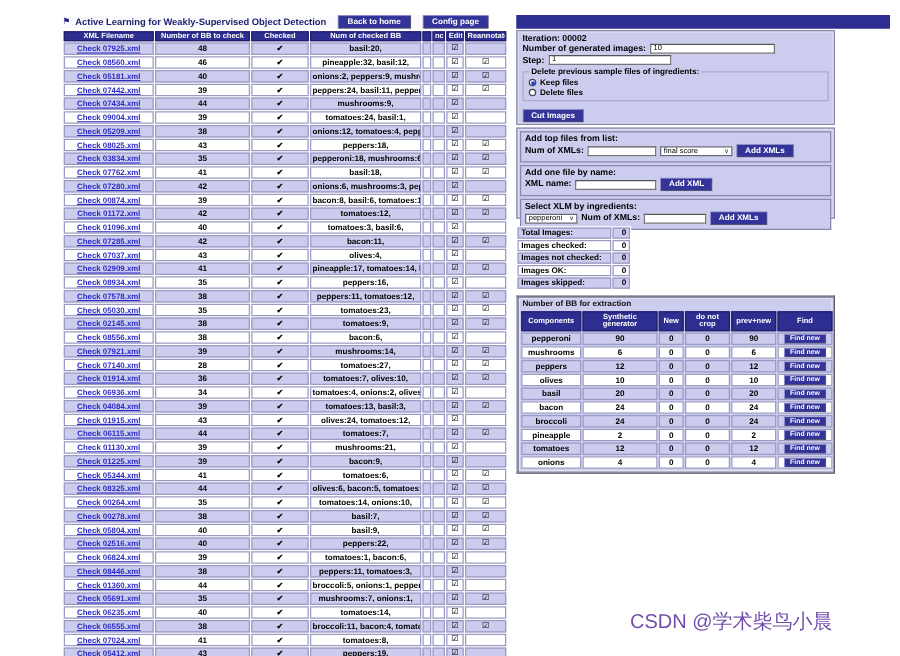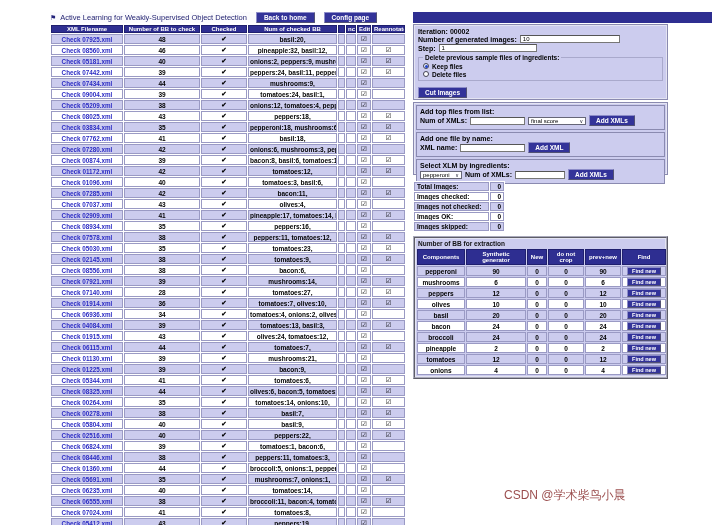--- a/index.html
+++ b/index.html
@@ -3,21 +3,21 @@
 <meta charset="utf-8">
 <style>
   * { margin:0; padding:0; box-sizing:border-box; }
   body { font-family:"Liberation Sans", sans-serif; background:#fff; }
   .page { position:relative; width:720px; height:525px; background:#fff; overflow:hidden; }
   .app { position:absolute; left:50px; top:12px; width:670px; height:468px; }
 
   
   .titlebar { position:absolute; left:0; top:0; width:300px; height:11px; display:flex; align-items:center; gap:4px; background:#fbfbfd; }
   .app-icon { color:#22227a; font-size:7px; line-height:7px; }
-  .app-title { font-size:7.5px; font-weight:normal; color:#1d1d6e; white-space:nowrap; }
+  .app-title { font-size:7.5px; font-weight:bold; color:#1d1d6e; white-space:nowrap; }
   .tb-btn { background:#333399; color:#fff; font-size:6.5px; font-weight:bold; border:1px outset #8c8cc8; padding:1px 7px; margin-left:5px; white-space:nowrap; cursor:pointer; border-radius:1px; }
   .top-strip { position:absolute; left:363px; top:0; width:299px; height:11px; background:#2e2e91; }
 
   
   .left-table-wrap { position:absolute; left:0; top:12px; width:356px; }
   table.xmltab { border-collapse:separate; border-spacing:1px; background:#fff; table-layout:fixed; width:356px; }
   table.xmltab th { background:#2e2e91; color:#fff; font-size:6px; font-weight:bold; height:7px; border:1px solid #1f1f6e; overflow:hidden; white-space:nowrap; padding:0 1px; }
   table.xmltab td { height:6px; font-size:6.5px; border:1px solid #9a9ac4; overflow:hidden; white-space:nowrap; padding:0 1px; text-align:center; color:#000; }
   tr.odd td { background:#ccccee; }
   tr.even td { background:#ffffff; }
@@ -60,21 +60,21 @@
   .p-ext { top:224px; padding:1px; background:#ccccee; border:2px ridge #aab; }
   .ext-title { font-size:6.5px; font-weight:bold; color:#111; padding:1px 2px; }
   table.exttab { border-collapse:separate; border-spacing:1px; table-layout:fixed; width:100%; }
   table.exttab th { background:#2e2e91; color:#fff; font-size:6px; font-weight:bold; border:1px solid #1f1f6e; padding:1px; height:14px; }
   table.exttab td { font-size:6.5px; font-weight:bold; text-align:center; border:1px solid #9a9ac4; height:9px; overflow:hidden; white-space:nowrap; }
   .xc-comp{width:48px;} .xc-syn{width:60px;} .xc-new{width:20px;} .xc-crop{width:36px;} .xc-prev{width:36px;} .xc-find{width:44px;}
   .find-btn { background:#333399; color:#fff; font-size:5.5px; font-weight:bold; border:1px outset #8c8cc8; padding:0 4px; height:8px; line-height:7px; cursor:pointer; border-radius:1px; }
 
   
   .caption { position:absolute; left:14px; top:489px; width:694px; font-family:"Liberation Serif", serif; font-size:13.2px; line-height:16.5px; color:#111; text-align:justify; }
-  .watermark { position:absolute; left:504px; top:487px; font-size:12px; color:#7f1d1d; opacity:.8; white-space:nowrap; pointer-events:none; }
+  .watermark { position:absolute; left:504px; top:487px; font-size:16px; color:#4c1d95; opacity:.8; white-space:nowrap; pointer-events:none; }
 </style>
 </head>
 <body>
 
 <div class="page">
   <div class="app">
 
     <div class="titlebar">
       <span class="app-icon">⚑</span>
       <span class="app-title">Active Learning for Weakly-Supervised Object Detection</span>

